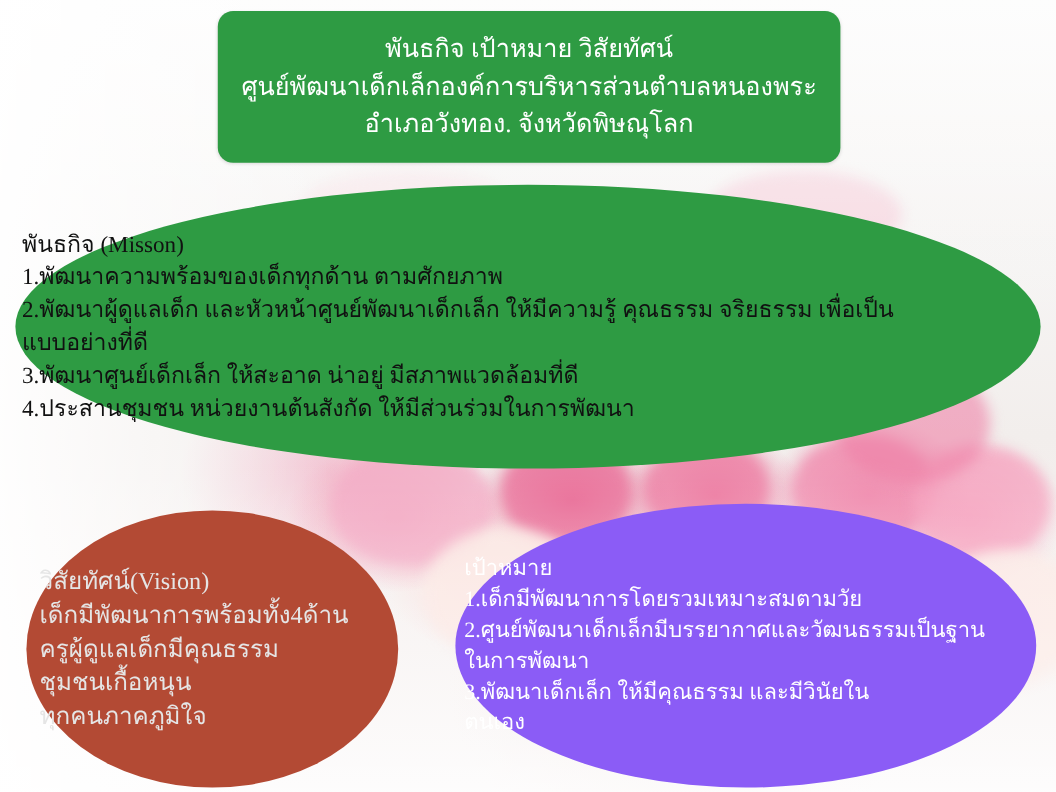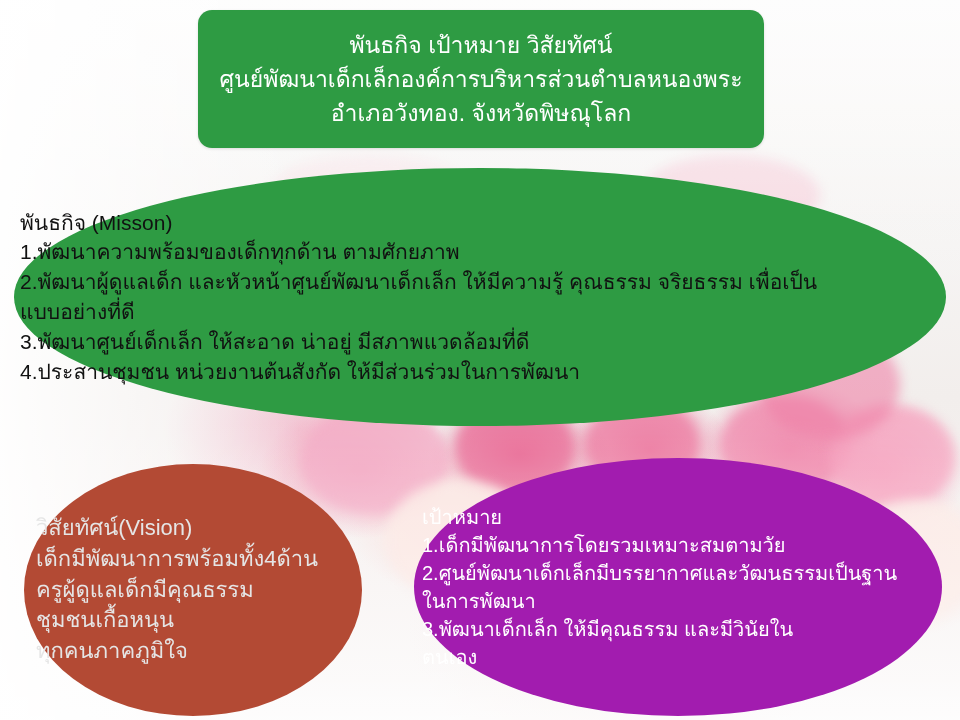--- a/index.html
+++ b/index.html
@@ -6,21 +6,21 @@
   html, body {
     margin: 0;
     padding: 0;
     background: #ffffff;
   }
   .stage {
     position: relative;
     width: 960px;
     height: 720px;
     overflow: hidden;
-    font-family: Liberation Sans, sans-serif;
+    font-family: Liberation Serif, serif;
     background: #f7f5f6;
   }
 
   
   .bg-photo {
     position: absolute;
     inset: 0;
     background:
       radial-gradient(ellipse 130px 90px at 360px 470px, rgba(244,176,196,0.95) 0%, rgba(244,176,196,0.35) 58%, rgba(244,176,196,0) 76%),
       radial-gradient(ellipse 120px 80px at 520px 455px, rgba(232,110,150,0.85) 0%, rgba(232,110,150,0.30) 55%, rgba(232,110,150,0) 75%),
@@ -118,21 +118,21 @@
     font-size: 22px;
     line-height: 1.40;
     padding: 0 12px;
   }
 
   .goals {
     left: 414px;
     top: 458px;
     width: 528px;
     height: 258px;
-    background: #a21caf;
+    background: #8b5cf6;
   }
   .goals .ellipse-text {
     color: #ffffff;
     font-size: 20px;
     line-height: 1.40;
     padding: 0 8px;
   }
 </style>
 </head>
 <body>

